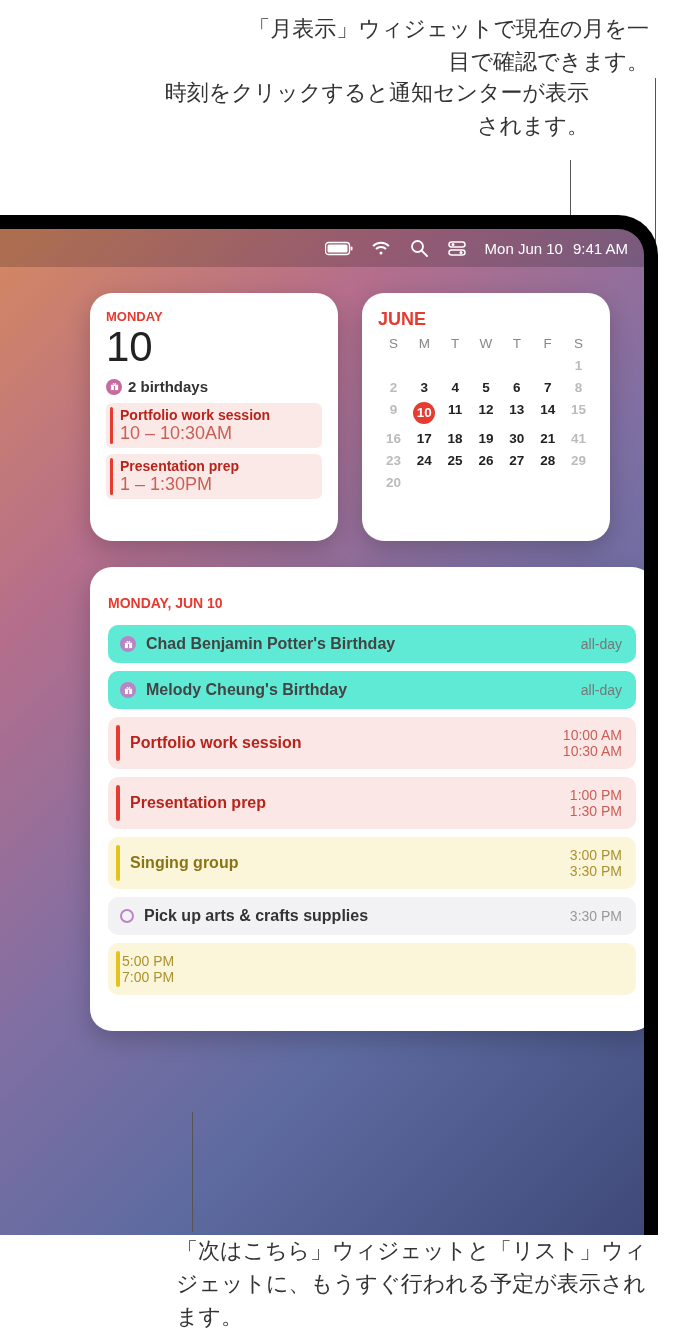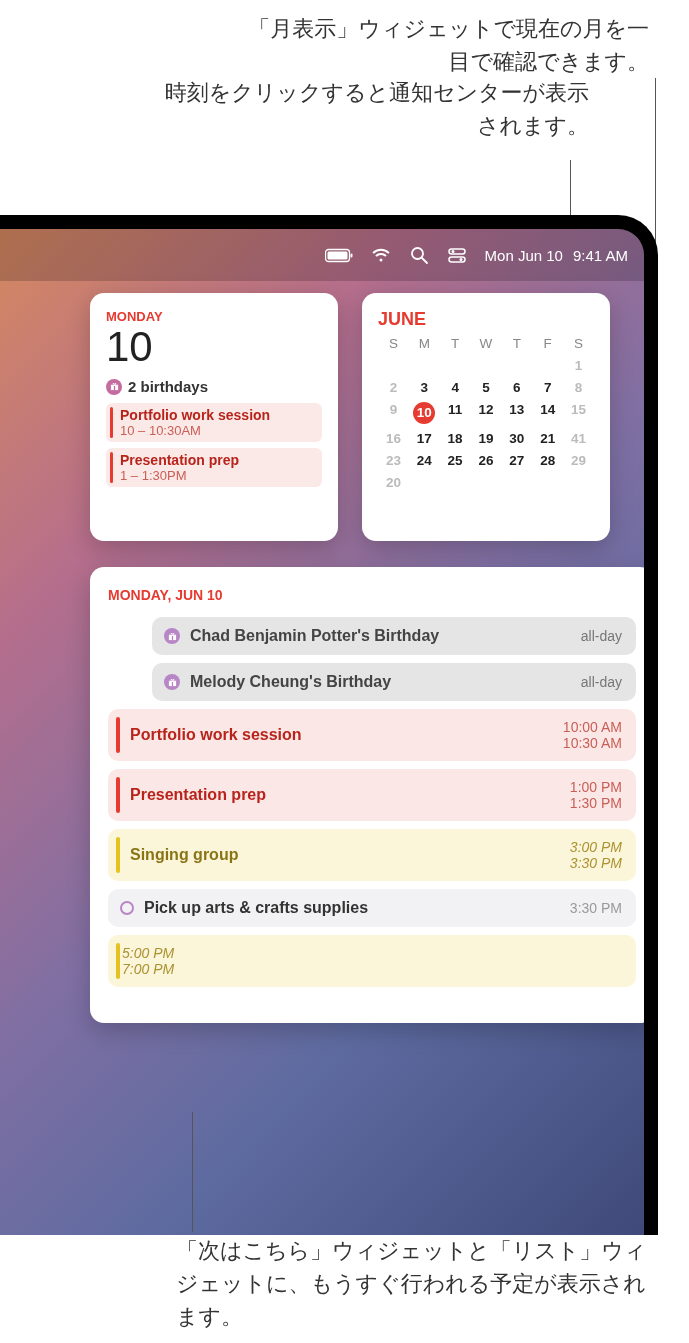--- a/index.html
+++ b/index.html
@@ -38,21 +38,21 @@
   background: linear-gradient(135deg, #d58860 0%, #b56e8c 25%, #7f6fa3 50%, #5e6ba0 70%, #3f4a7a 100%);
   overflow: hidden;
 }
 
 
 .menubar {
   position: absolute;
   top: 0;
   left: 0;
   right: 0;
-  height: 52px;
+  height: 38px;
   background: rgba(0,0,0,0.18);
   display: flex;
   align-items: center;
   justify-content: flex-end;
   padding: 0 16px;
   gap: 18px;
   color: #fff;
   font-size: 15px;
   font-weight: 500;
 }
@@ -66,21 +66,21 @@
   top: 64px;
   left: 90px;
   right: 30px;
   display: flex;
   flex-direction: column;
   gap: 26px;
 }
 .row { display: flex; gap: 24px; }
 .widget {
   background: #fff;
-  border-radius: 14px;
+  border-radius: 22px;
   padding: 16px;
   box-shadow: 0 8px 24px rgba(0,0,0,0.2);
 }
 
 
 .upnext {
   width: 248px;
   height: 248px;
 }
 .upnext .dayname {
@@ -121,21 +121,21 @@
 }
 .upnext .mini-event::before {
   content: "";
   position: absolute;
   left: 4px; top: 4px; bottom: 4px;
   width: 3px;
   background: #e63b30;
   border-radius: 2px;
 }
 .upnext .mini-event .title { color: #b8241b; font-weight: 700; font-size: 14px; margin-left: 6px; }
-.upnext .mini-event .time  { color: #c95f56; font-size: 13px; margin-left: 6px; }
+.upnext .mini-event .time  { color: #c95f56; font-size: 18px; margin-left: 6px; }
 
 
 .month {
   width: 248px;
   height: 248px;
 }
 .month .title {
   color: #e63b30; font-weight: 700; font-size: 18px;
   text-transform: uppercase;
   margin-bottom: 6px;
@@ -150,21 +150,21 @@
 .month .day { color: #222; font-weight: 600; }
 .month .day.dim { color: #bbb; }
 .month .day.sel span {
   background: #e63b30; color: #fff; border-radius: 50%;
   display: inline-block; width: 22px; height: 22px; line-height: 22px;
 }
 
 
 .list {
   width: 564px;
-  padding: 20px 18px 28px 18px;
+  padding: 28px 18px 28px 18px;
 }
 .list .title {
   color: #e63b30; font-weight: 700; font-size: 14px;
   text-transform: uppercase;
   margin-bottom: 14px;
 }
 .list .event {
   background: #f2f2f4;
   border-radius: 10px;
   padding: 10px 14px 10px 14px;
@@ -181,22 +181,22 @@
 }
 .list .event .name { font-weight: 700; font-size: 16px; flex: 1; }
 .list .event .times { text-align: right; font-size: 14px; }
 .list .event.red { background: #fbe7e6; }
 .list .event.red .bar { background: #e63b30; }
 .list .event.red .name { color: #b8241b; }
 .list .event.red .times { color: #c95f56; }
 .list .event.yellow { background: #fbf5d9; }
 .list .event.yellow .bar { background: #e5c21f; }
 .list .event.yellow .name { color: #8a7415; }
-.list .event.yellow .times { color: #ab9231; font-style: italic; }
-.list .event.birthday { background: #e5e5e5; margin-left: 44px; }
+.list .event.yellow .times { color: #ab9231; }
+.list .event.birthday { background: #5eead4; }
 .list .event.birthday .gift-badge { background: #b885c6; margin-left: -2px; }
 .list .event.birthday .name { color: #444; }
 .list .event.birthday .times { color: #777; }
 .list .event.reminder .circle {
   width: 14px; height: 14px; border: 2px solid #b885c6;
   border-radius: 50%; margin-left: -2px;
 }
 .list .event.reminder .name { color: #333; }
 .list .event.reminder .times { color: #999; }
 

